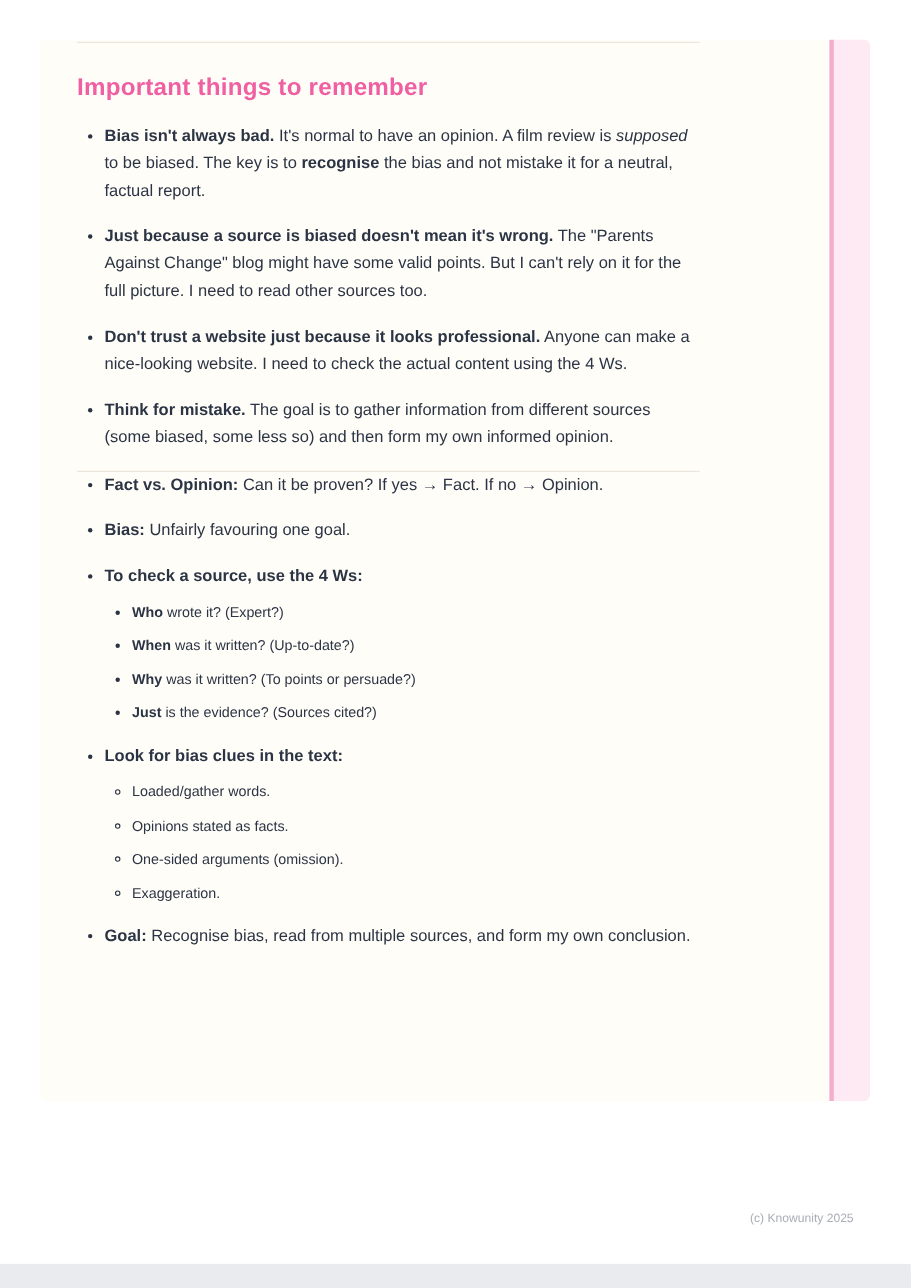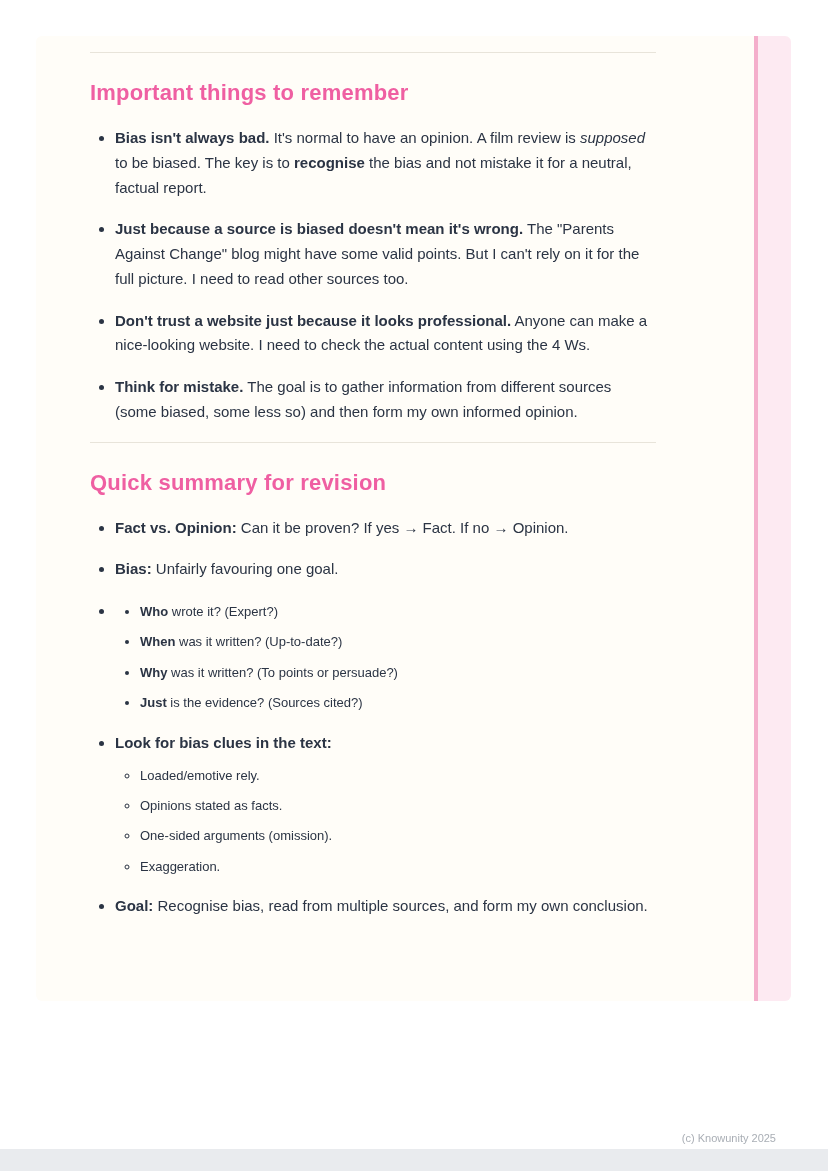--- a/index.html
+++ b/index.html
@@ -24,42 +24,42 @@
   }
   .edge-stripe{
     position:absolute;top:0;right:0;bottom:0;width:37px;
     background:var(--stripe-fill);
   }
   .edge-line{
     position:absolute;left:0;top:0;bottom:0;width:4px;
     background:var(--stripe-line);
   }
   .content{
-    position:absolute;left:34px;top:16px;width:566px;margin-left:20px;
+    position:absolute;left:34px;top:2px;width:566px;
   }
   .divider{border-top:1px solid var(--divider);height:0;}
   .section-title{
     color:var(--accent);font-size:22px;font-weight:bold;
     margin:27px 0 20px;letter-spacing:0.2px;
   }
   ul{margin:0;list-style-position:outside;}
   .top-list{padding-left:25px;list-style-type:disc;margin-bottom:7px;}
   .top-list > li{
     font-size:15px;line-height:1.65;color:var(--text);margin-bottom:17px;
   }
   .sub-list{margin-top:9px;padding-left:25px;}
   .sub-list.disc{list-style-type:disc;}
   .sub-list.circle{list-style-type:circle;}
   .sub-list > li{
     font-size:13px;line-height:1.65;color:var(--text);margin-bottom:9px;
   }
   .seg.b{font-weight:bold;}
   .seg.i{font-style:italic;}
   .footer-credit{
-    position:absolute;right:52px;top:1132px;
+    position:absolute;right:52px;top:1102px;
     font-size:11px;color:var(--footer);
   }
   .bottom-edge{
     position:absolute;left:0;bottom:0;width:100%;height:22px;
     background:var(--bottom-edge);
   }
 </style>
 </head>
 <body>
 
@@ -68,32 +68,31 @@
     <div class="content" id="sections-root">
         <div class="divider"></div>
         <h2 class="section-title">Important things to remember</h2>
         <ul class="top-list">
           <li><span class="seg b">Bias isn't always bad.</span><span class="seg"> It's normal to have an opinion. A film review is </span><span class="seg i">supposed</span><span class="seg"> to be biased. The key is to </span><span class="seg b">recognise</span><span class="seg"> the bias and not mistake it for a neutral, factual report.</span></li>
           <li><span class="seg b">Just because a source is biased doesn't mean it's wrong.</span><span class="seg"> The "Parents Against Change" blog might have some valid points. But I can't rely on it for the full picture. I need to read other sources too.</span></li>
           <li><span class="seg b">Don't trust a website just because it looks professional.</span><span class="seg"> Anyone can make a nice-looking website. I need to check the actual content using the 4 Ws.</span></li>
           <li><span class="seg b">Think for mistake.</span><span class="seg"> The goal is to gather information from different sources (some biased, some less so) and then form my own informed opinion.</span></li>
         </ul>
         <div class="divider"></div>
-        <h2 class="section-title">Quick summary for revision</h2>
         <ul class="top-list">
           <li><span class="seg b">Fact vs. Opinion:</span><span class="seg"> Can it be proven? If yes → Fact. If no → Opinion.</span></li>
           <li><span class="seg b">Bias:</span><span class="seg"> Unfairly favouring one goal.</span></li>
-          <li><ul class="sub-list disc">
+          <li><span class="seg b">To check a source, use the 4 Ws:</span><ul class="sub-list disc">
               <li><span class="seg b">Who</span><span class="seg"> wrote it? (Expert?)</span></li>
               <li><span class="seg b">When</span><span class="seg"> was it written? (Up-to-date?)</span></li>
               <li><span class="seg b">Why</span><span class="seg"> was it written? (To points or persuade?)</span></li>
               <li><span class="seg b">Just</span><span class="seg"> is the evidence? (Sources cited?)</span></li>
             </ul></li>
           <li><span class="seg b">Look for bias clues in the text:</span><ul class="sub-list circle">
-              <li><span class="seg">Loaded/emotive rely.</span></li>
+              <li><span class="seg">Loaded/gather words.</span></li>
               <li><span class="seg">Opinions stated as facts.</span></li>
               <li><span class="seg">One-sided arguments (omission).</span></li>
               <li><span class="seg">Exaggeration.</span></li>
             </ul></li>
           <li><span class="seg b">Goal:</span><span class="seg"> Recognise bias, read from multiple sources, and form my own conclusion.</span></li>
         </ul>
       </div>
     <div class="edge-stripe">
       <div class="edge-line"></div>
     </div>

